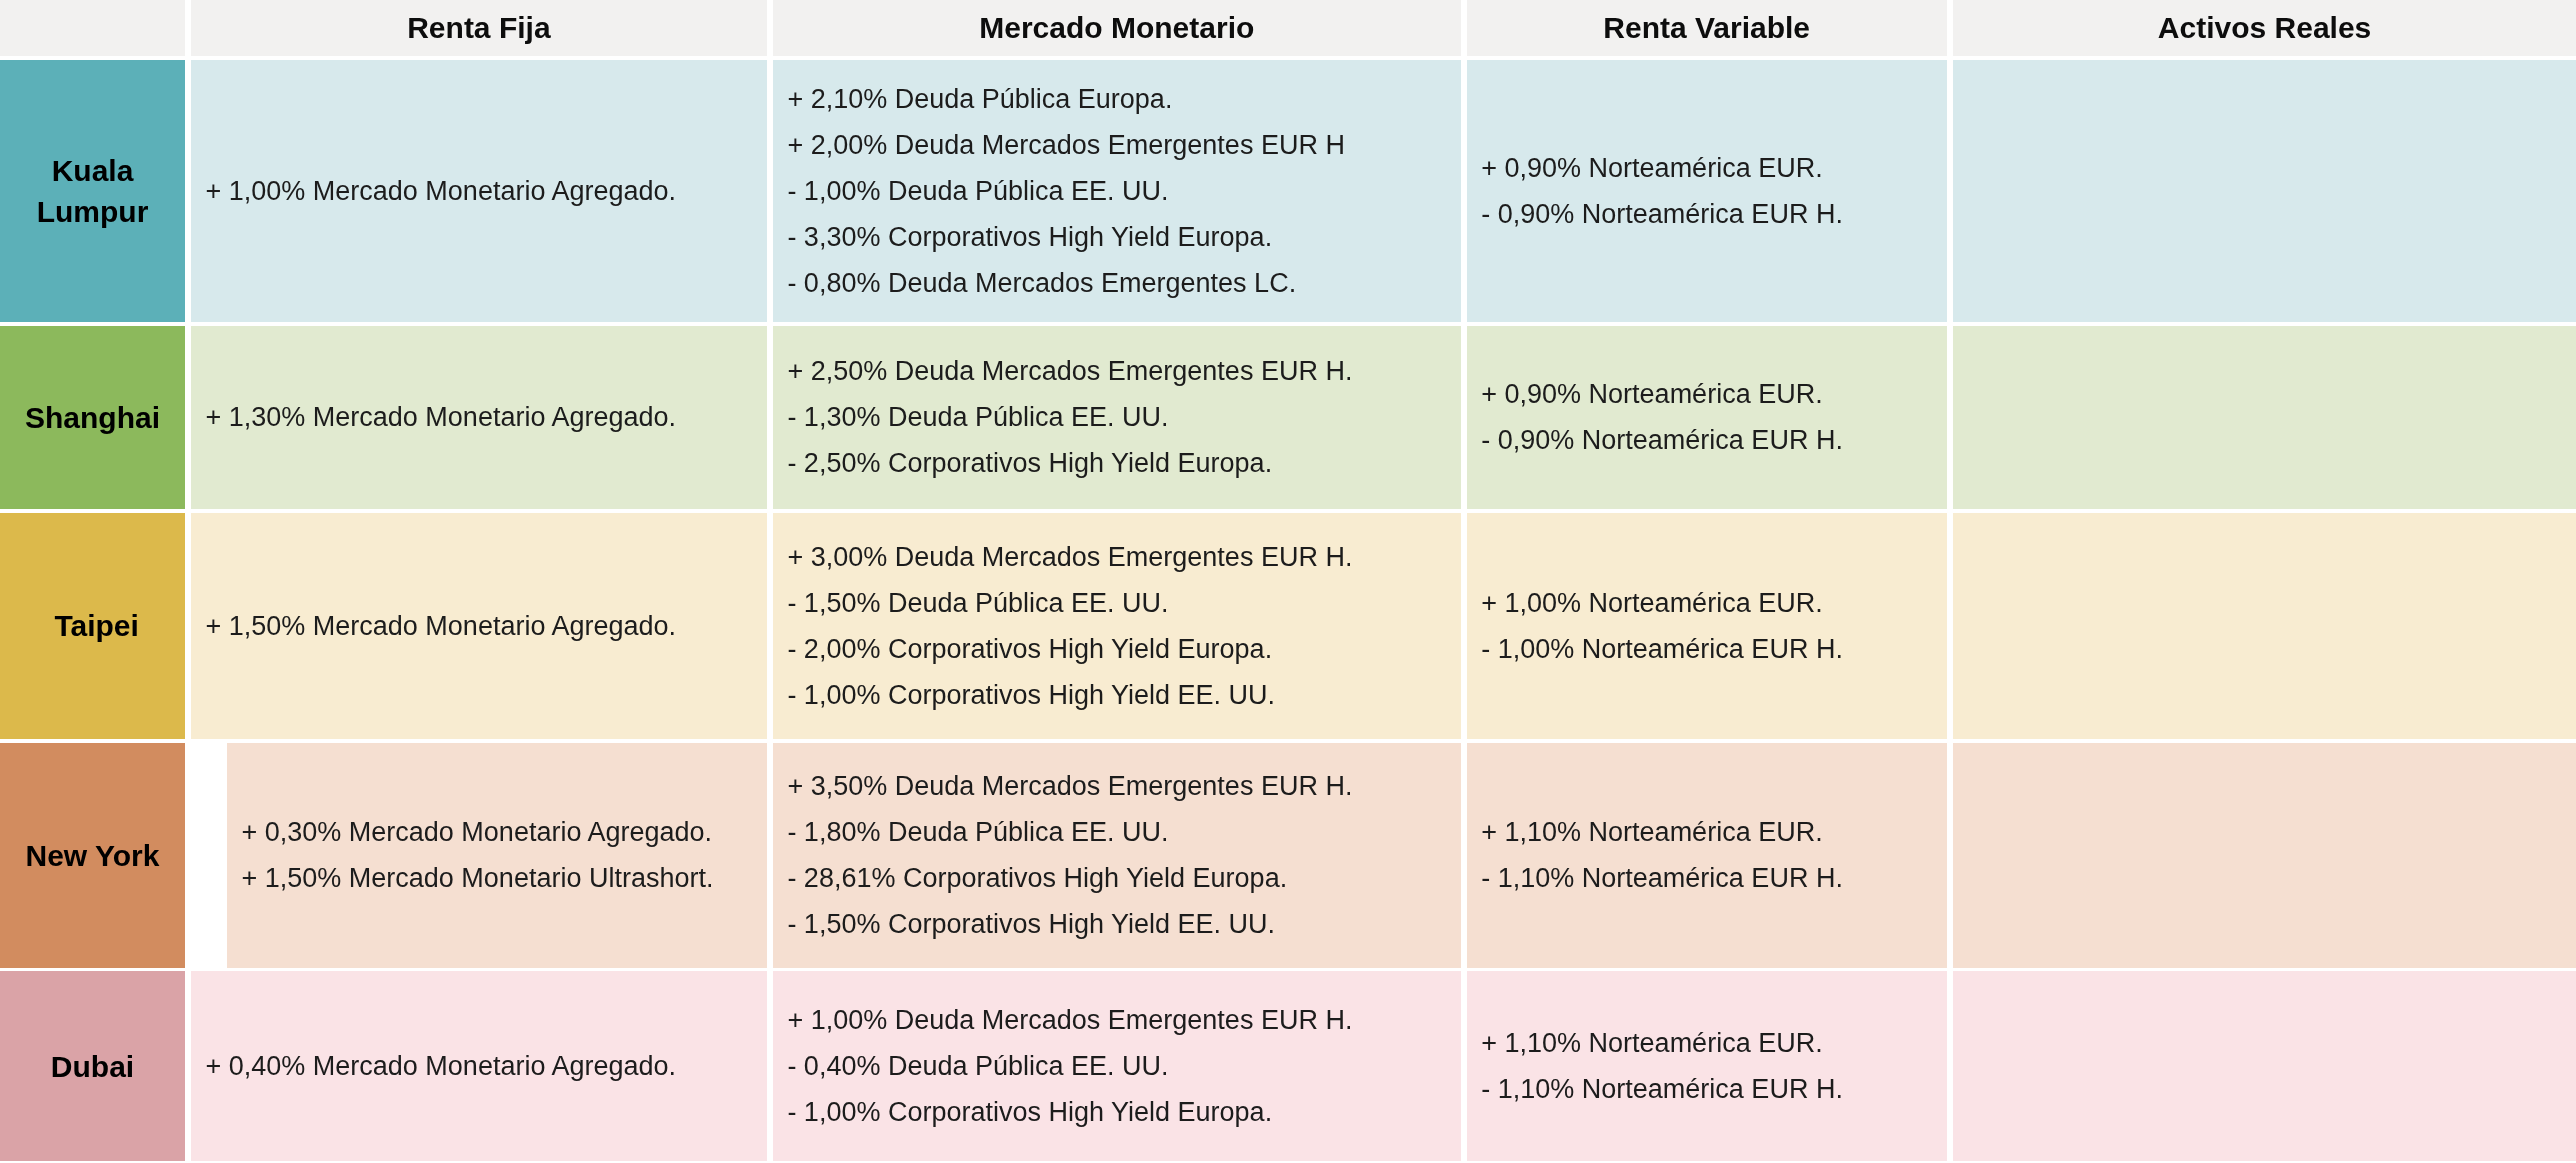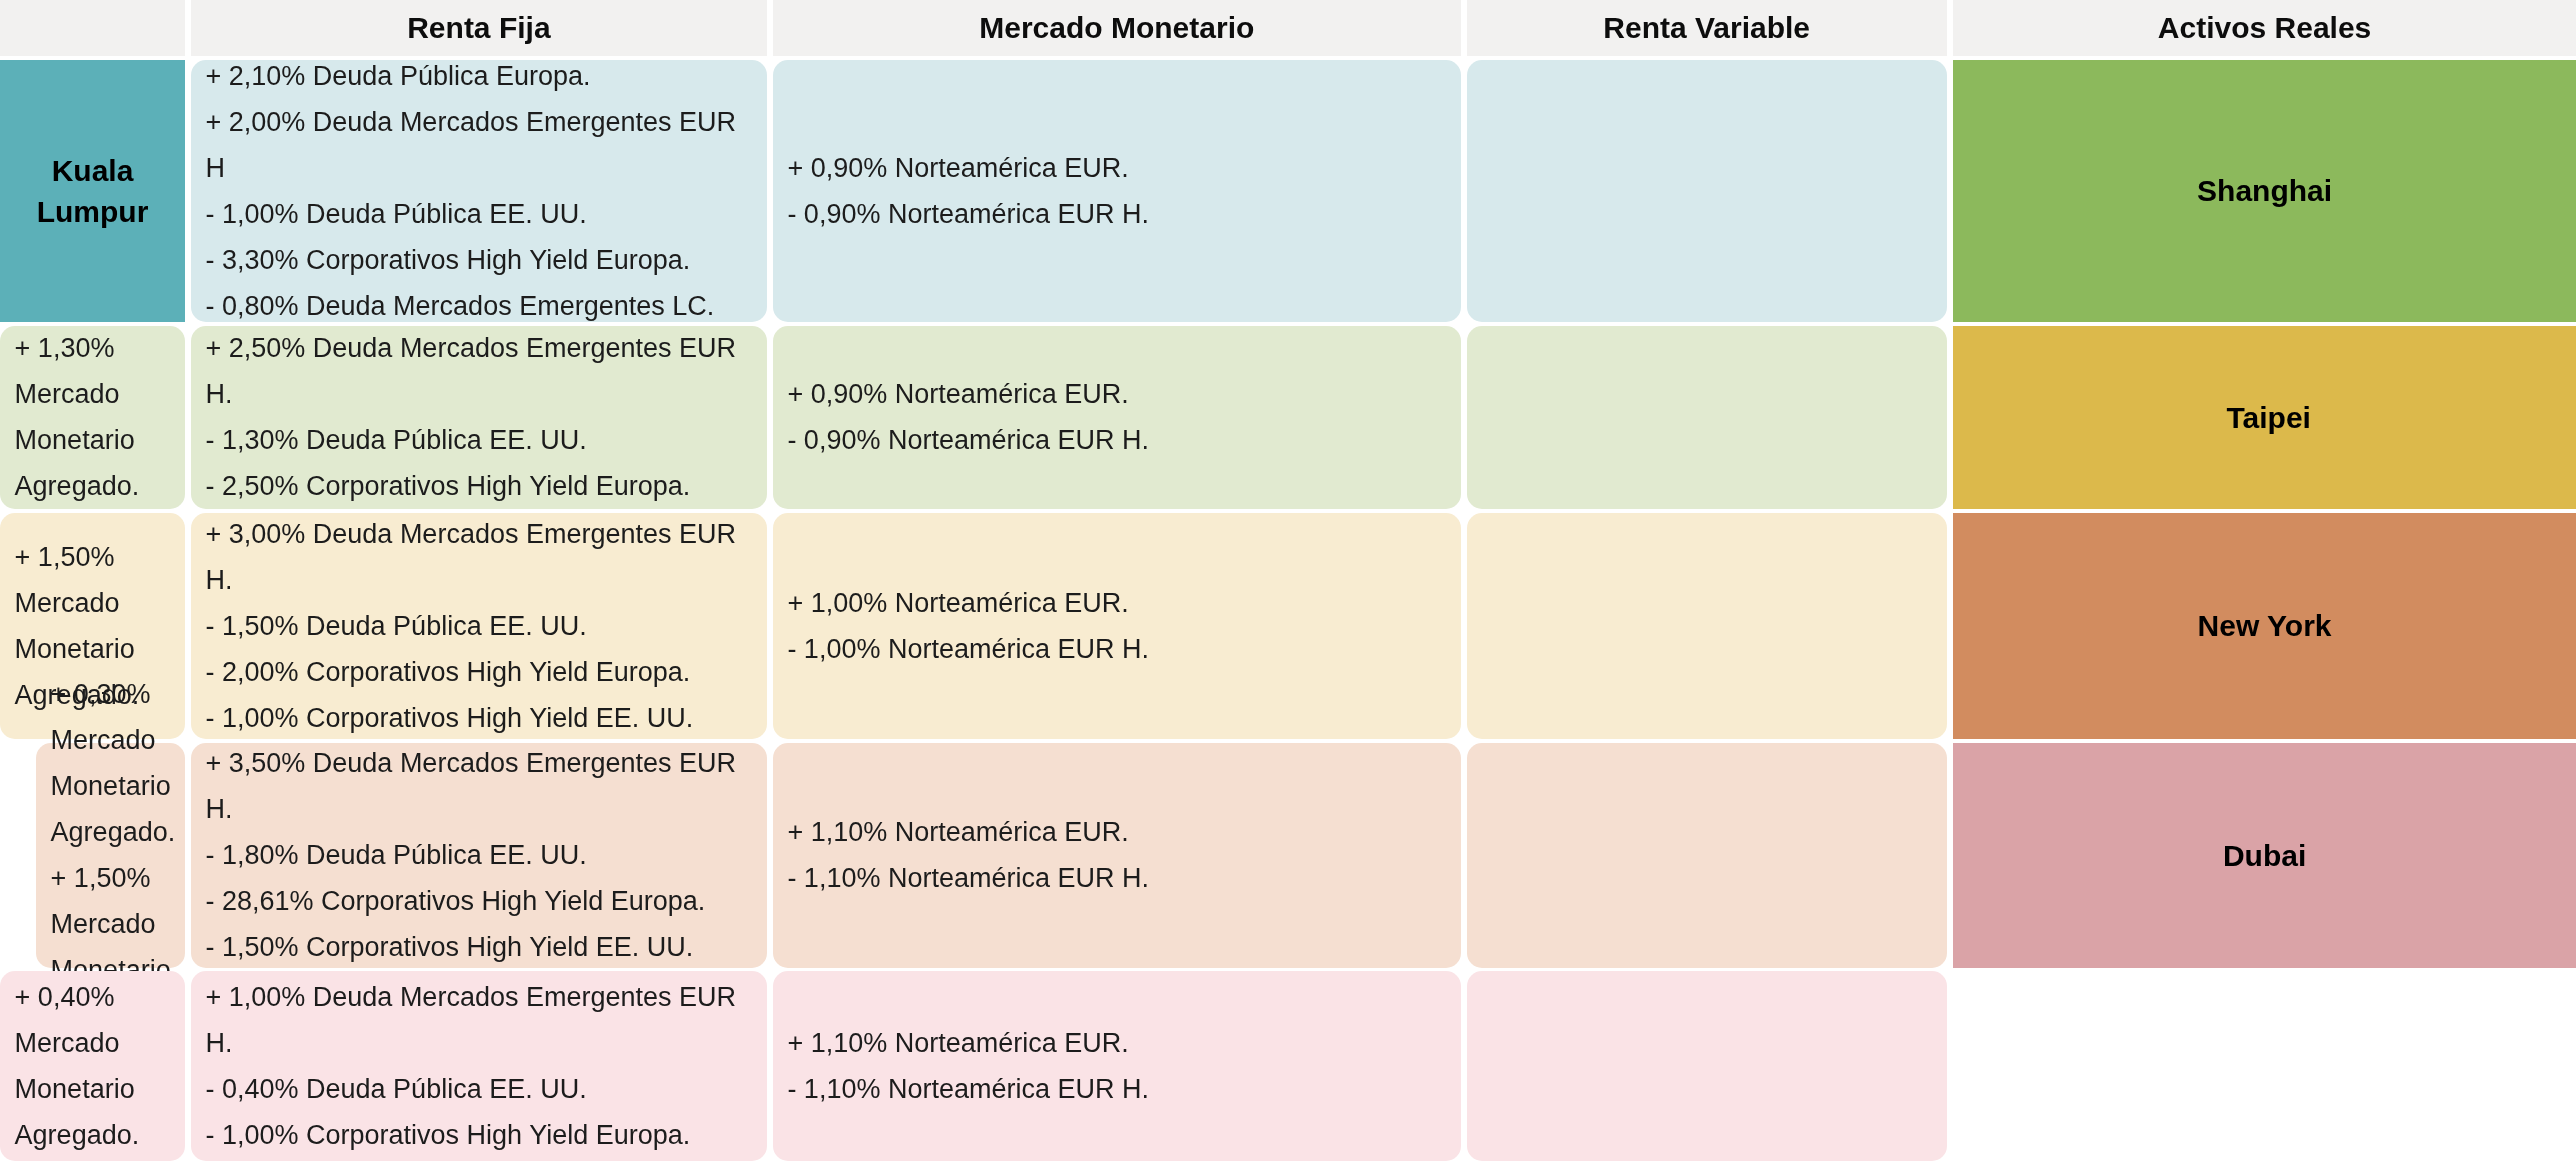--- a/index.html
+++ b/index.html
@@ -20,36 +20,39 @@
   }
   .labelcell {
     display:flex; align-items:center; justify-content:center;
     text-align:center;
     color:#000000; font-weight:bold; font-size:30px; line-height:41px;
     padding:0 11.7px; box-sizing:border-box;
   }
   .cell {
     display:flex; align-items:center;
     font-size:27px; line-height:46px; color:#1c1c1c;
-    padding:0 9.8px 0 14.6px; box-sizing:border-box;border-radius:15px;
+    padding:0 9.8px 0 14.6px; box-sizing:border-box;
   }
   .cell span { white-space:pre-line; }
 </style>
 </head>
 <body>
 
 <div class="table">
 
   <div class="hcell"></div>
   <div class="hcell">Renta Fija</div>
   <div class="hcell">Mercado Monetario</div>
   <div class="hcell">Renta Variable</div>
   <div class="hcell">Activos Reales</div>
 
   <div class="labelcell" style="background: rgb(92, 176, 184);">Kuala Lumpur</div>
+  <div class="cell" style="background: rgb(215, 233, 236);">
+      <span>+ 1,00% Mercado Monetario Agregado.</span>
+    </div>
   <div class="cell" style="background: rgb(215, 233, 236);">
       <span>+ 2,10% Deuda Pública Europa.
 + 2,00% Deuda Mercados Emergentes EUR H
 - 1,00% Deuda Pública EE. UU.
 - 3,30% Corporativos High Yield Europa.
 - 0,80% Deuda Mercados Emergentes LC.</span>
     </div>
   <div class="cell" style="background: rgb(215, 233, 236);">
       <span>+ 0,90% Norteamérica EUR.
 - 0,90% Norteamérica EUR H.</span>

